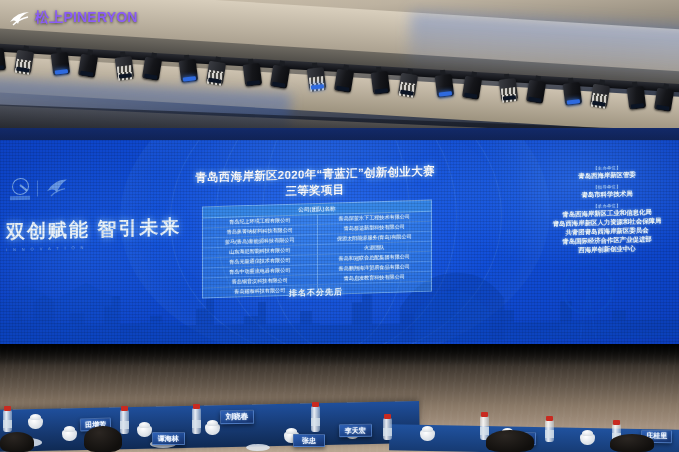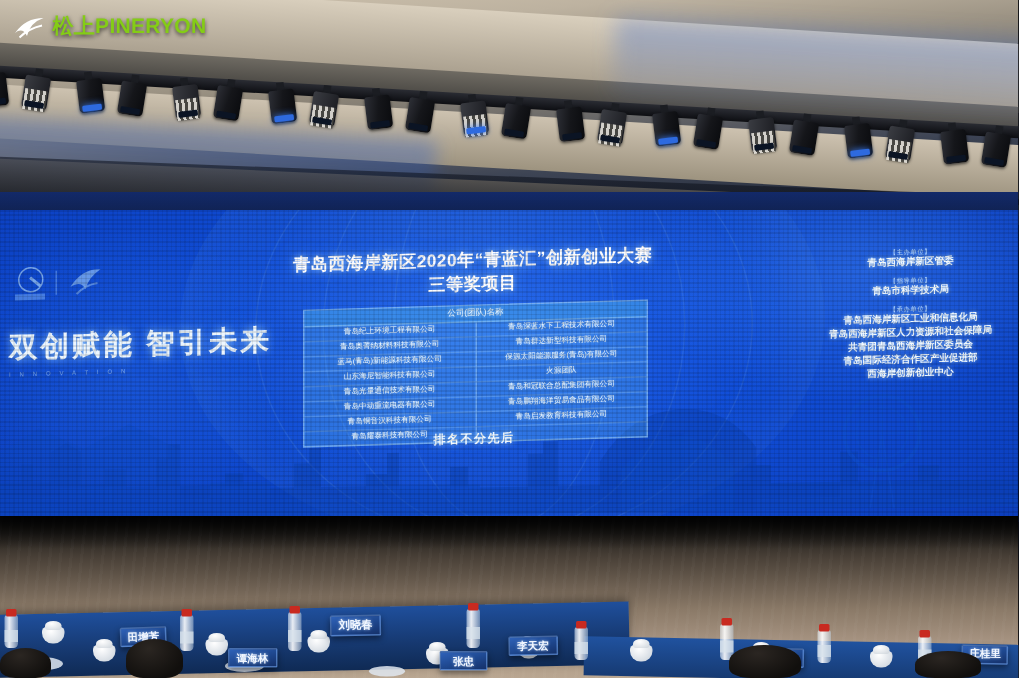--- a/index.html
+++ b/index.html
@@ -304,21 +304,21 @@
 
   
   .wm{
     position:absolute;left:10px;top:9px;display:flex;align-items:center;gap:5px;
     z-index:40;
   }
   .wm-mark{
     width:20px;height:15px;position:relative;flex:0 0 auto;
   }
   .wm-text{
-    color:#84cc16;font-size:14px;font-weight:bold;letter-spacing:.2px;
+    color:#8b5cf6;font-size:14px;font-weight:bold;letter-spacing:.2px;
     text-shadow:0 1px 3px rgba(0,0,0,.65);
     white-space:nowrap;
   }
 </style>
 </head>
 <body>
 
 <div id="stage">
 
   <div class="ceiling">

